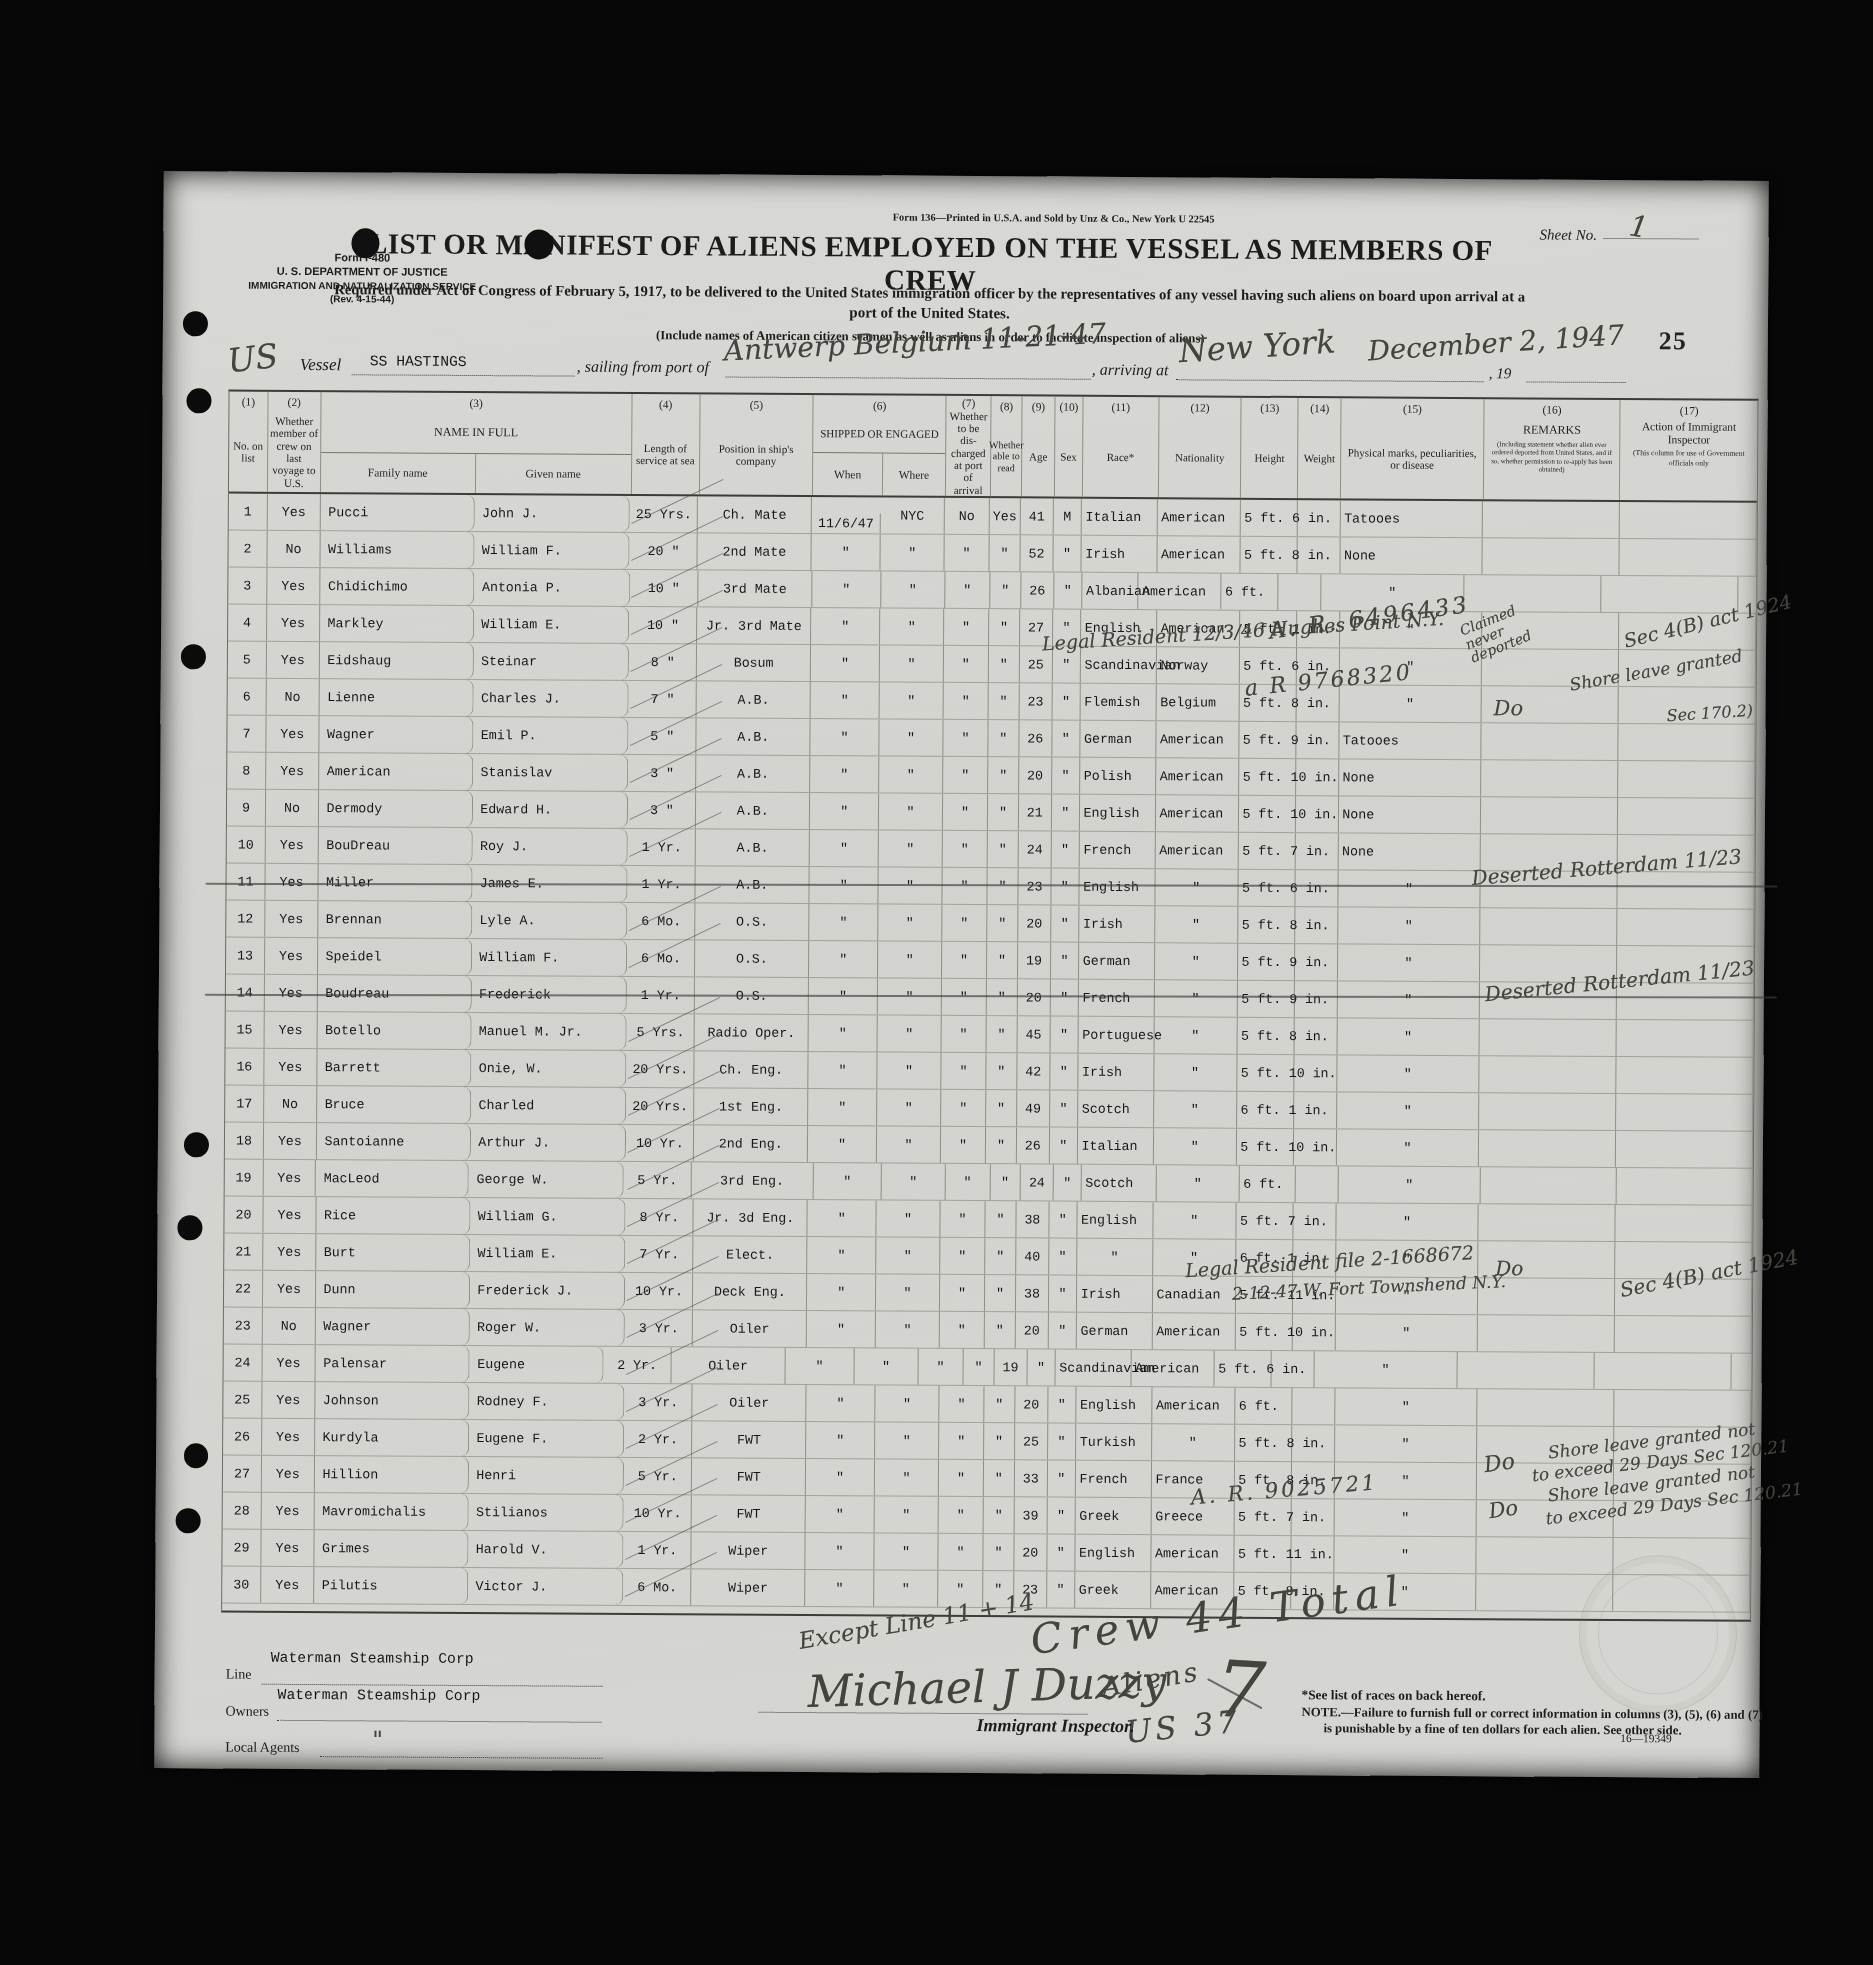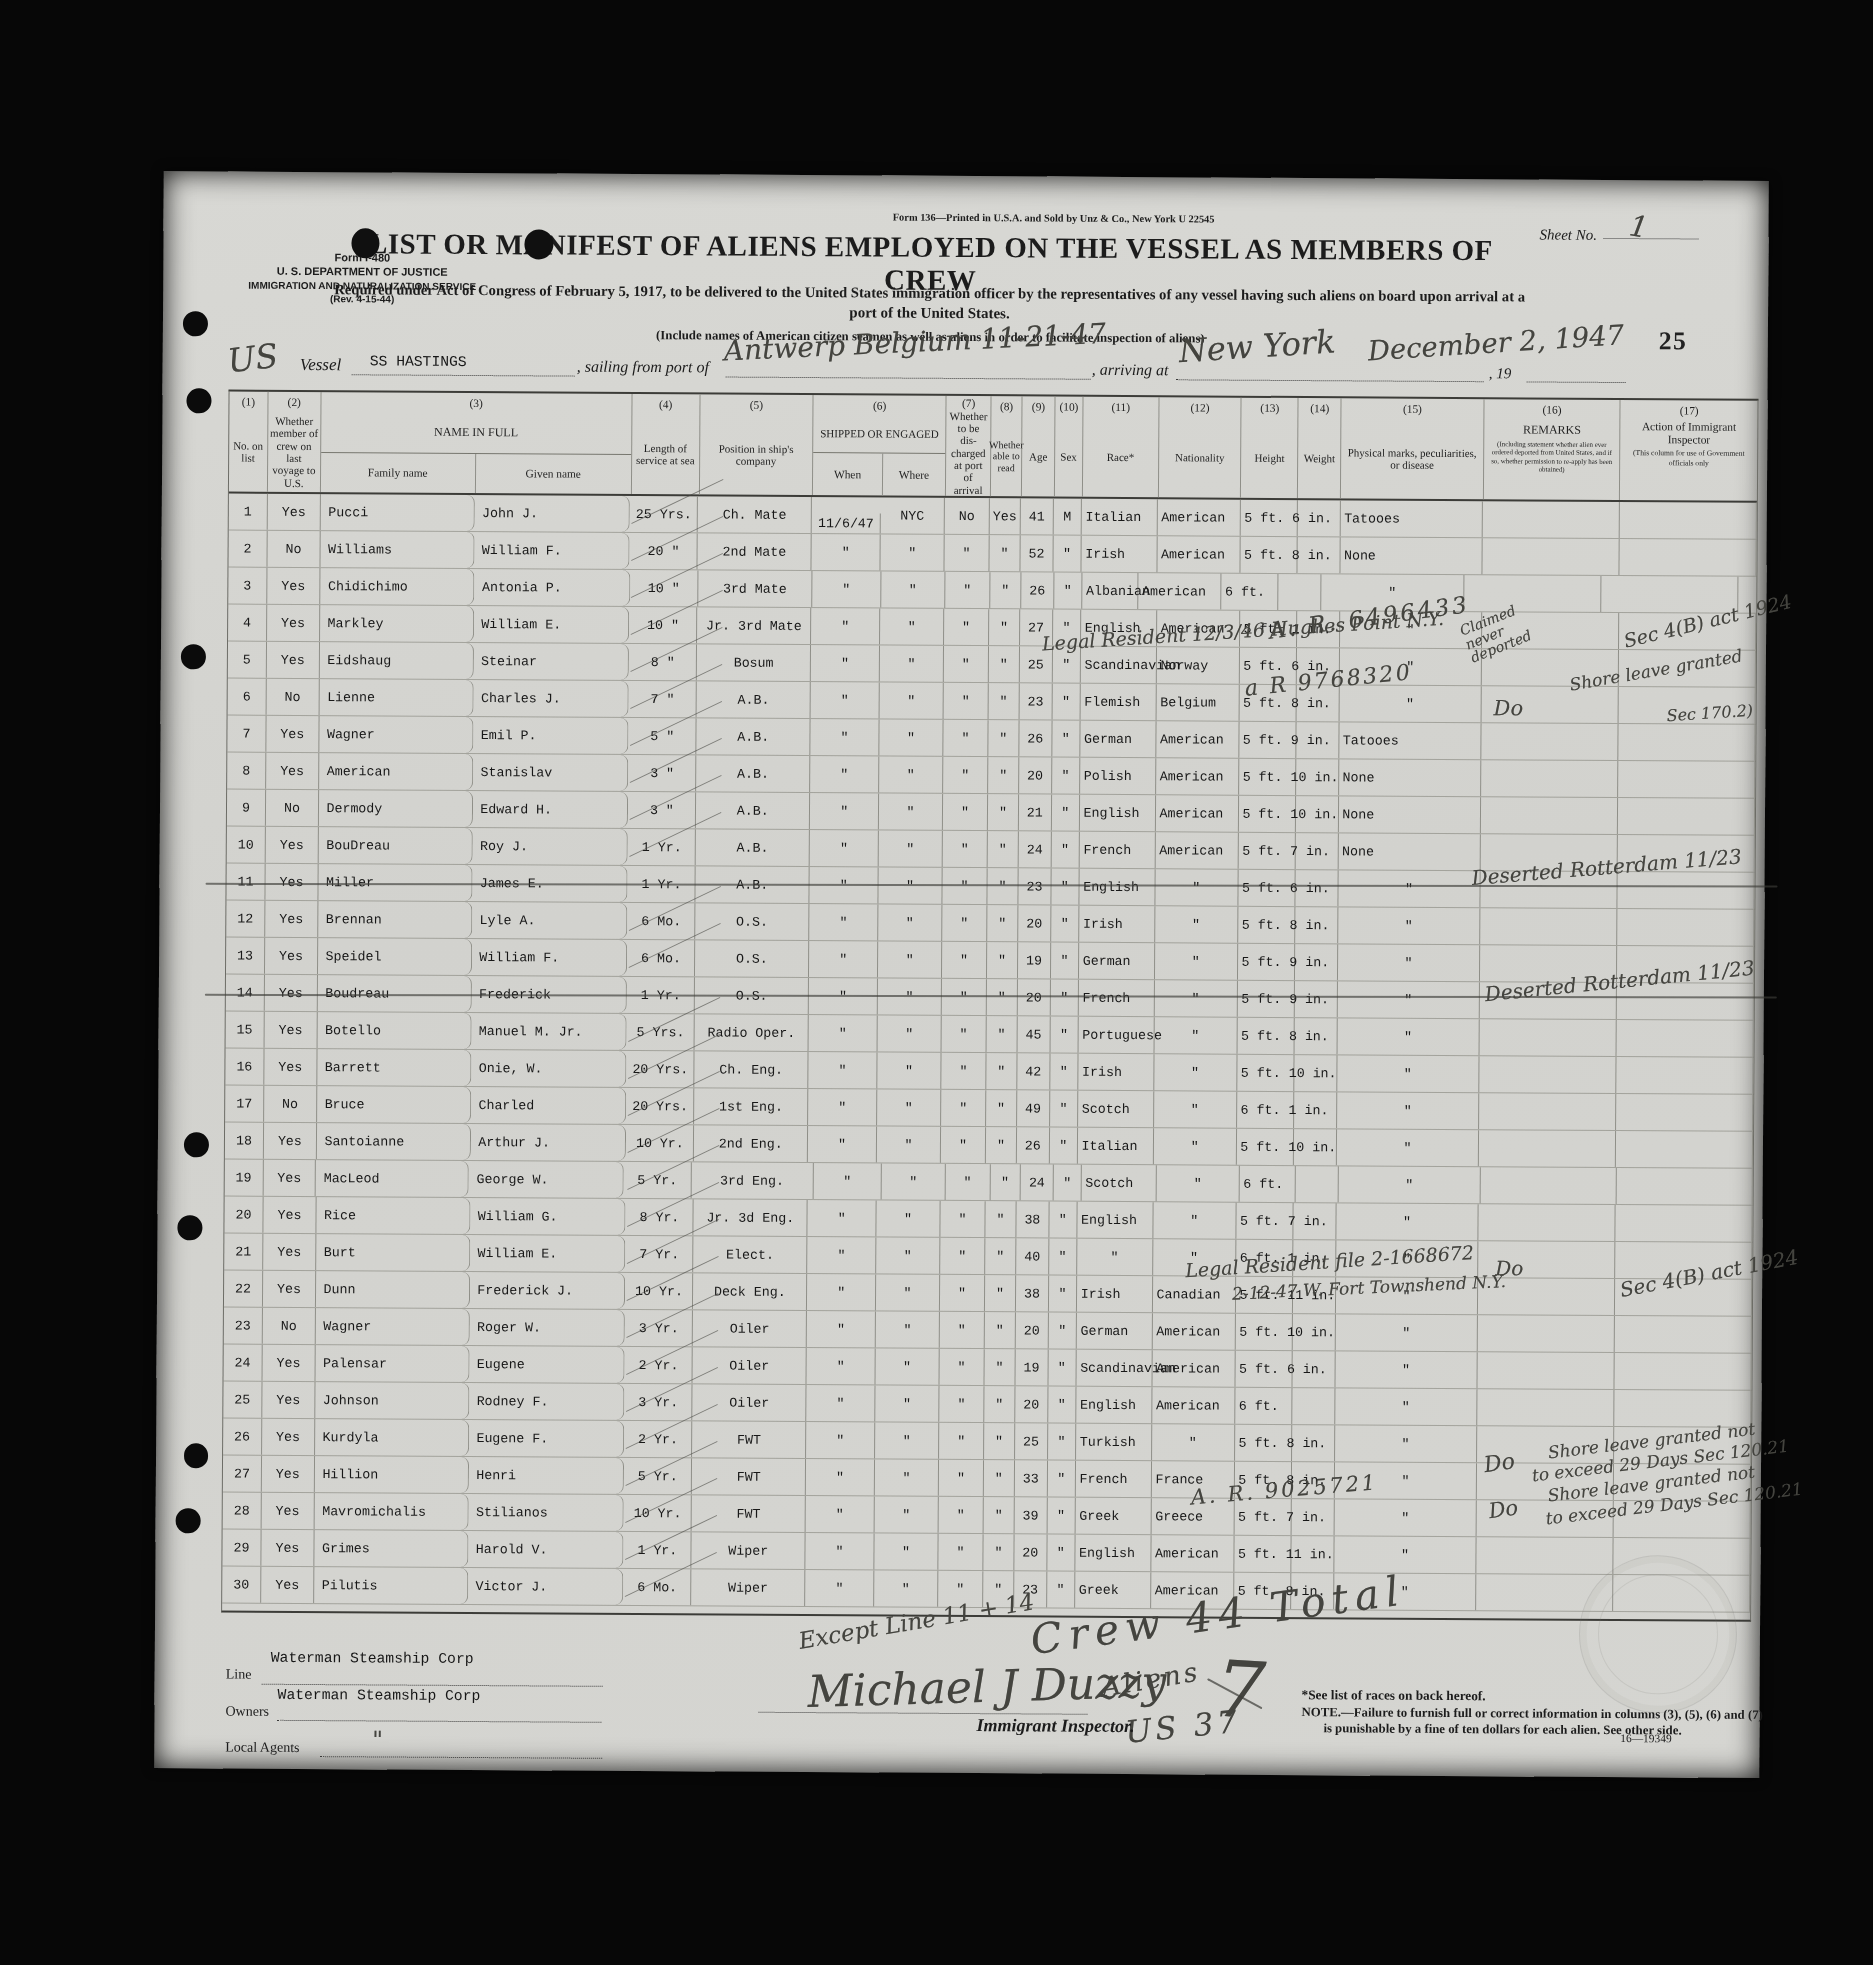--- a/index.html
+++ b/index.html
@@ -683,21 +683,21 @@
             <div class="tcell" style="width: 43px;"></div>
             <div class="tcell" style="width: 143px;">"</div>
             <div class="tcell" style="width: 137px;"></div>
             <div class="tcell" style="width: 137px;"></div>
             <div class="slash"></div>
           </div>
           <div class="trow">
             <div class="tcell" style="width: 39px;">24</div>
             <div class="tcell" style="width: 53px;">Yes</div>
             <div class="tcell left" style="width: 154px;">Palensar</div>
-            <div class="tcell left" style="width: 156px;">Eugene</div>
+            <div class="tcell left" style="width: 134px;">Eugene</div>
             <div class="tcell" style="width: 68px;">2 Yr.</div>
             <div class="tcell" style="width: 114px;">Oiler</div>
             <div class="tcell" style="width: 69px;">"</div>
             <div class="tcell" style="width: 64px;">"</div>
             <div class="tcell" style="width: 45px;">"</div>
             <div class="tcell" style="width: 31px;">"</div>
             <div class="tcell" style="width: 33px;">19</div>
             <div class="tcell" style="width: 28px;">"</div>
             <div class="tcell lpad" style="width: 76px;">Scandinavian</div>
             <div class="tcell lpad" style="width: 83px;">American</div>

